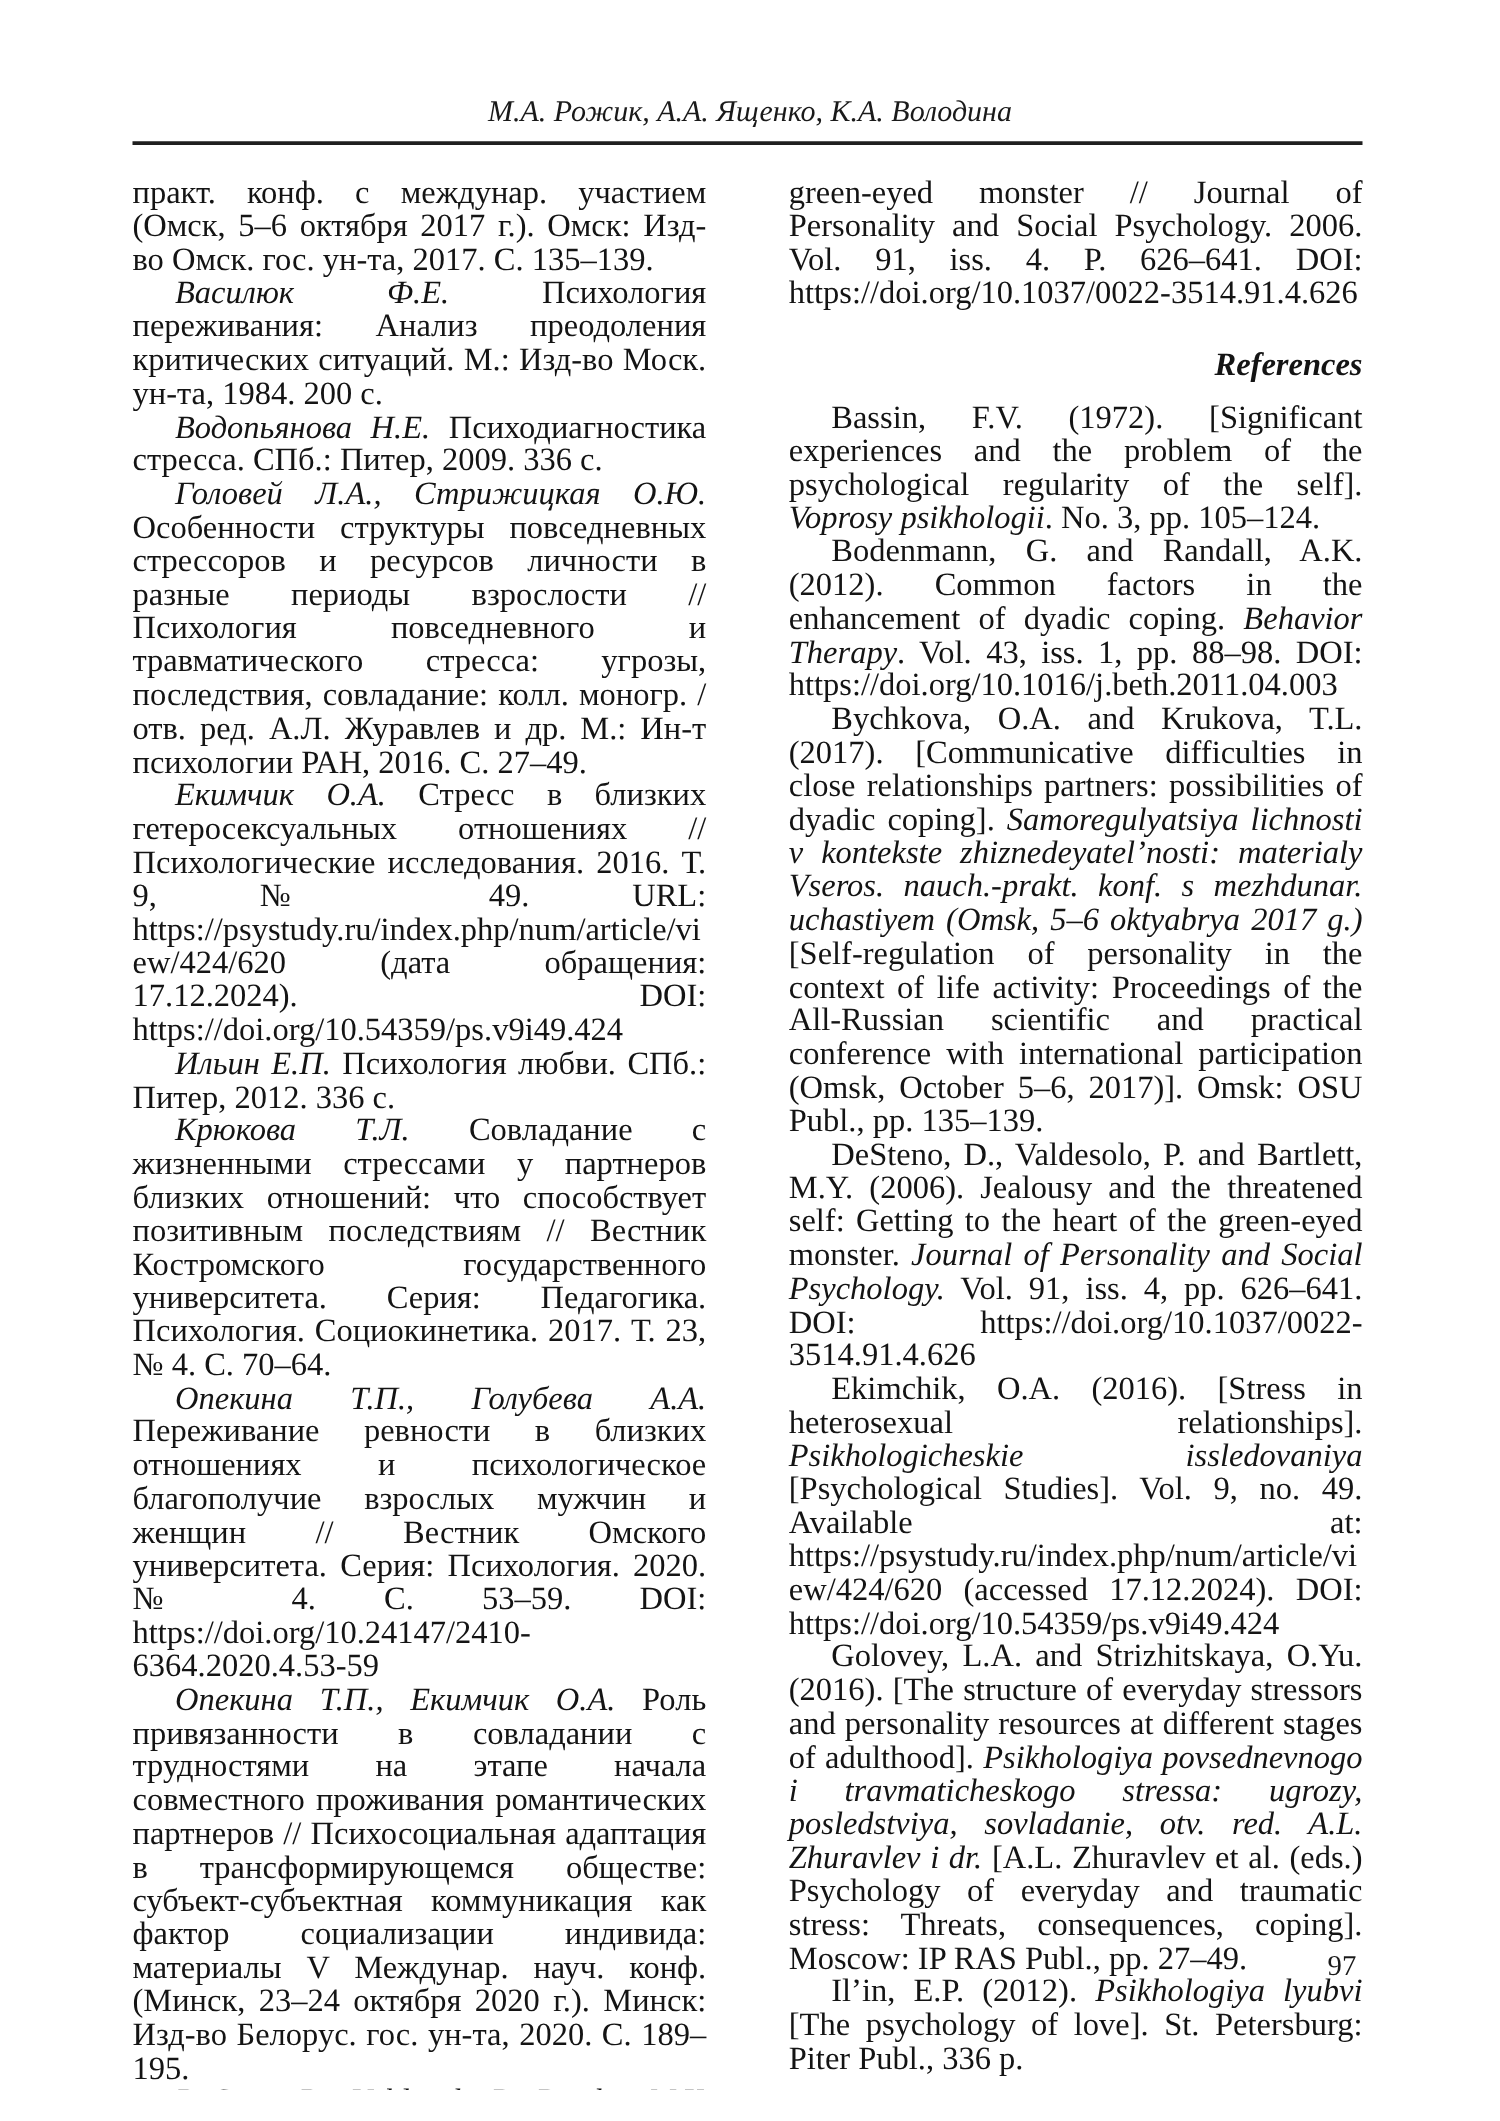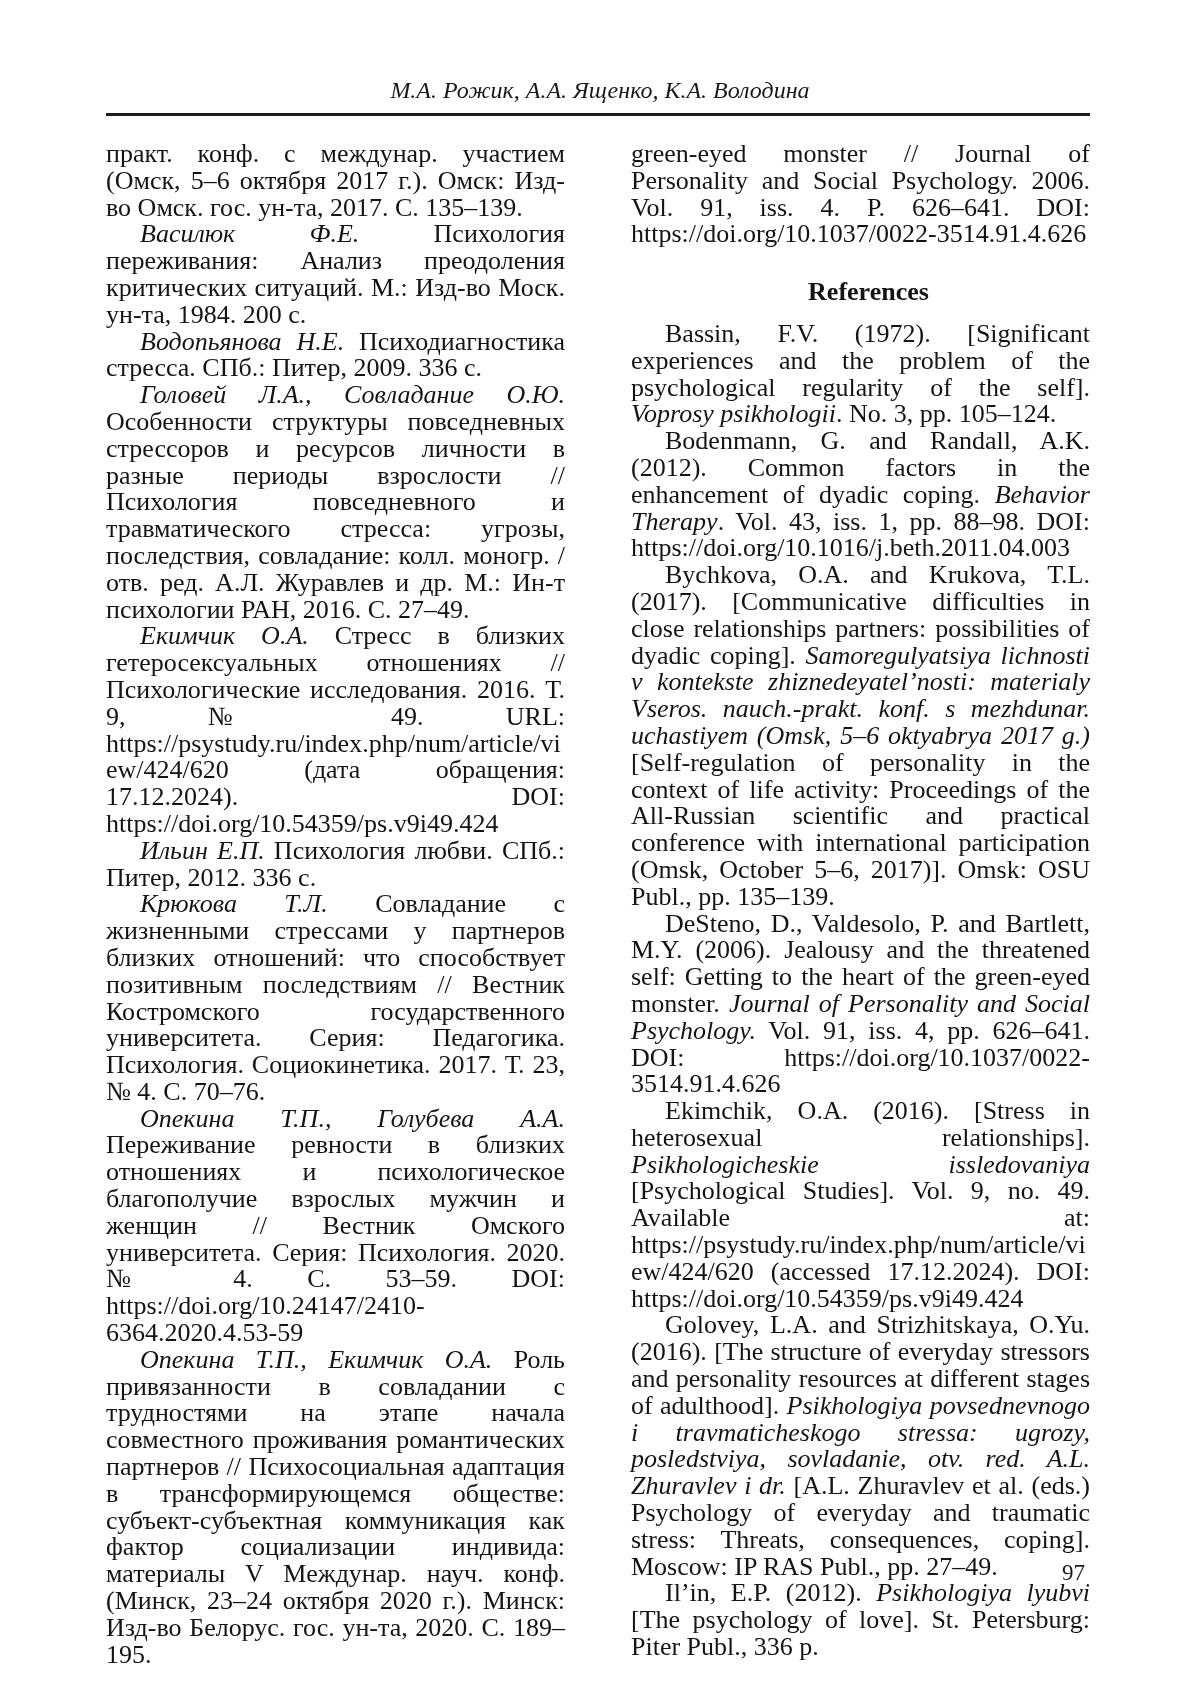--- a/index.html
+++ b/index.html
@@ -45,22 +45,23 @@
     line-height: 26.8px;
     text-align: justify;
     text-indent: 34px;
     overflow-wrap: anywhere;
   }
   .para.continuation {
     text-indent: 0;
   }
   .para.heading {
     text-indent: 0;
-    text-align: center;
+    text-align: right;
     margin: 31px 0 15px 16px;
+    font-style: italic;
   }
   .it { font-style: italic; }
   .bd { font-weight: bold; }
   .rg { font-style: normal; }
   .page-number {
     position: absolute;
     right: 115px;
     bottom: 86px;
     font-size: 23px;
     color: #1a1a1a;
@@ -73,24 +74,24 @@
   <header>
     <div class="running-head">М.А. Рожик, А.А. Ященко, К.А. Володина</div>
     <div class="header-rule"></div>
   </header>
 
   <main class="columns">
     <section class="col">
         <p class="para continuation"><span class="rg">практ. конф. с междунар. участием (Омск, 5–6 октября 2017 г.). Омск: Изд-во Омск. гос. ун-та, 2017. С. 135–139.</span></p>
         <p class="para reference"><span class="it">Василюк Ф.Е.</span><span class="rg"> Психология переживания: Анализ преодоления критических ситуаций. М.: Изд-во Моск. ун-та, 1984. 200 с.</span></p>
         <p class="para reference"><span class="it">Водопьянова Н.Е.</span><span class="rg"> Психодиагностика стресса. СПб.: Питер, 2009. 336 с.</span></p>
-        <p class="para reference"><span class="it">Головей Л.А., Совладание О.Ю.</span><span class="rg"> Особенности структуры повседневных стрессоров и ресурсов личности в разные периоды взрослости // Психология повседневного и травматического стресса: угрозы, последствия, совладание: колл. моногр. / отв. ред. А.Л. Журавлев и др. М.: Ин-т психологии РАН, 2016. С. 27–49.</span></p>
+        <p class="para reference"><span class="it">Головей Л.А., Стрижицкая О.Ю.</span><span class="rg"> Особенности структуры повседневных стрессоров и ресурсов личности в разные периоды взрослости // Психология повседневного и травматического стресса: угрозы, последствия, совладание: колл. моногр. / отв. ред. А.Л. Журавлев и др. М.: Ин-т психологии РАН, 2016. С. 27–49.</span></p>
         <p class="para reference"><span class="it">Екимчик О.А.</span><span class="rg"> Стресс в близких гетеросексуальных отношениях // Психологические исследования. 2016. Т. 9, № 49. URL: https://psystudy.ru/index.php/num/article/view/424/620 (дата обращения: 17.12.2024). DOI: https://doi.org/10.54359/ps.v9i49.424</span></p>
         <p class="para reference"><span class="it">Ильин Е.П.</span><span class="rg"> Психология любви. СПб.: Питер, 2012. 336 с.</span></p>
-        <p class="para reference"><span class="it">Крюкова Т.Л.</span><span class="rg"> Совладание с жизненными стрессами у партнеров близких отношений: что способствует позитивным последствиям // Вестник Костромского государственного университета. Серия: Педагогика. Психология. Социокинетика. 2017. Т. 23, № 4. С. 70–76.</span></p>
+        <p class="para reference"><span class="it">Крюкова Т.Л.</span><span class="rg"> Совладание с жизненными стрессами у партнеров близких отношений: что способствует позитивным последствиям // Вестник Костромского государственного университета. Серия: Педагогика. Психология. Социокинетика. 2017. Т. 23, № 4. С. 70–64.</span></p>
         <p class="para reference"><span class="it">Опекина Т.П., Голубева А.А.</span><span class="rg"> Переживание ревности в близких отношениях и психологическое благополучие взрослых мужчин и женщин // Вестник Омского университета. Серия: Психология. 2020. № 4. С. 53–59. DOI: https://doi.org/10.24147/2410-6364.2020.4.53-59</span></p>
         <p class="para reference"><span class="it">Опекина Т.П., Екимчик О.А.</span><span class="rg"> Роль привязанности в совладании с трудностями на этапе начала совместного проживания романтических партнеров // Психосоциальная адаптация в трансформирующемся обществе: субъект-субъектная коммуникация как фактор социализации индивида: материалы V Междунар. науч. конф. (Минск, 23–24 октября 2020 г.). Минск: Изд-во Белорус. гос. ун-та, 2020. С. 189–195.</span></p>
         <p class="para reference"><span class="it">DeSteno D., Valdesolo P., Bartlett M.Y.</span><span class="rg"> Jealousy and the threatened self: Getting to the heart of the</span></p>
       </section>
     <section class="col">
         <p class="para continuation"><span class="rg">green-eyed monster // Journal of Personality and Social Psychology. 2006. Vol. 91, iss. 4. P. 626–641. DOI: https://doi.org/10.1037/0022-3514.91.4.626</span></p>
         <p class="para heading"><span class="bd">References</span></p>
         <p class="para reference"><span class="rg">Bassin, F.V. (1972). [Significant experiences and the problem of the psychological regularity of the self]. </span><span class="it">Voprosy psikhologii</span><span class="rg">. No. 3, pp. 105–124.</span></p>
         <p class="para reference"><span class="rg">Bodenmann, G. and Randall, A.K. (2012). Common factors in the enhancement of dyadic coping. </span><span class="it">Behavior Therapy</span><span class="rg">. Vol. 43, iss. 1, pp. 88–98. DOI: https://doi.org/10.1016/j.beth.2011.04.003</span></p>
         <p class="para reference"><span class="rg">Bychkova, O.A. and Krukova, T.L. (2017). [Communicative difficulties in close relationships partners: possibilities of dyadic coping]. </span><span class="it">Samoregulyatsiya lichnosti v kontekste zhiznedeyatel’nosti: materialy Vseros. nauch.-prakt. konf. s mezhdunar. uchastiyem (Omsk, 5–6 oktyabrya 2017 g.)</span><span class="rg"> [Self-regulation of personality in the context of life activity: Proceedings of the All-Russian scientific and practical conference with international participation (Omsk, October 5–6, 2017)]. Omsk: OSU Publ., pp. 135–139.</span></p>

